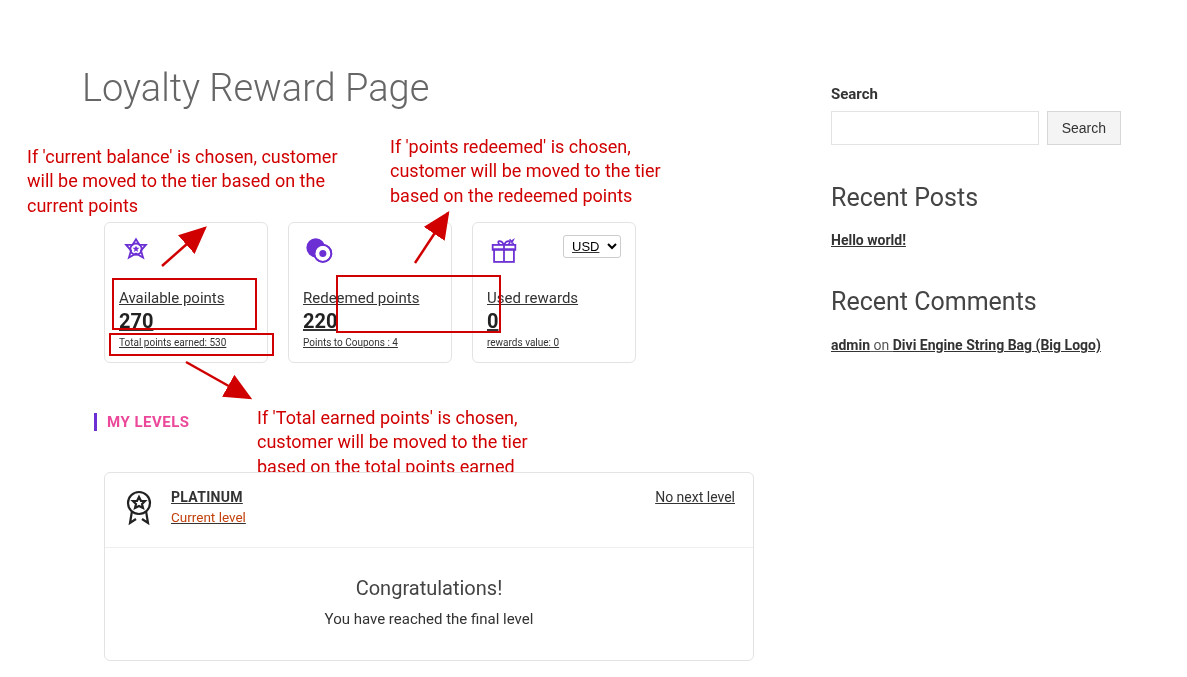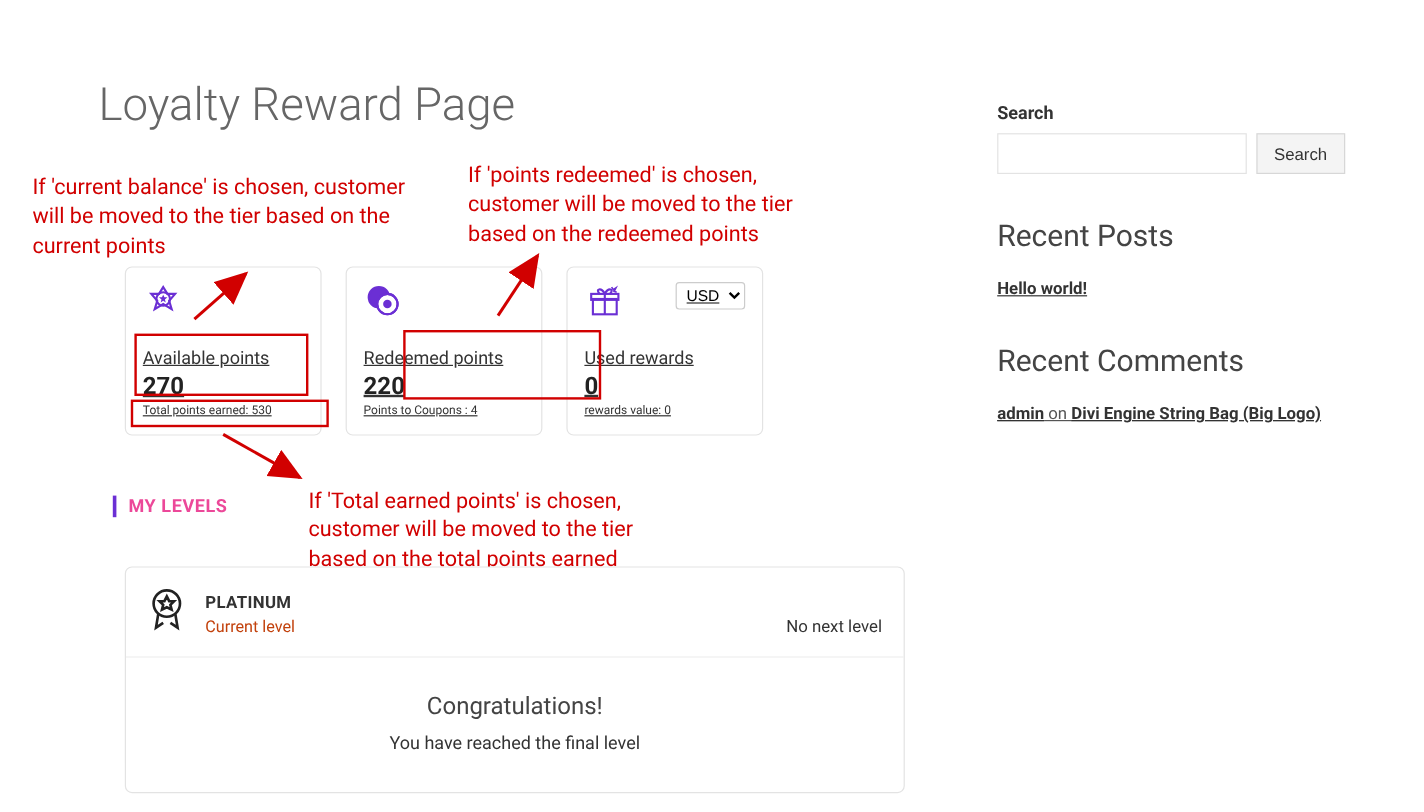--- a/index.html
+++ b/index.html
@@ -107,23 +107,24 @@
     position: absolute;
     left: 104px;
     top: 472px;
     width: 650px;
     border: 1px solid #e3e3e3;
     border-radius: 6px;
     background: #fff;
   }
   .level-header {
     display: flex;
-    align-items: flex-end;
+    align-items: flex-start;
     padding: 16px 18px;
     border-bottom: 1px solid #eee;
+    text-decoration: underline;
   }
   .level-header .txt { margin-left: 16px; flex: 1; }
   .level-header .name { font-weight: 700; font-size: 14px; letter-spacing: 0.3px; color: #333; }
   .level-header .cur { font-size: 13.5px; color: #c2410c; margin-top: 4px; }
   .level-header .next { font-size: 14px; color: #333; }
   .level-body {
     text-align: center;
     padding: 28px 10px 32px 10px;
   }
   .level-body .cong { font-size: 20px; color: #444; }

